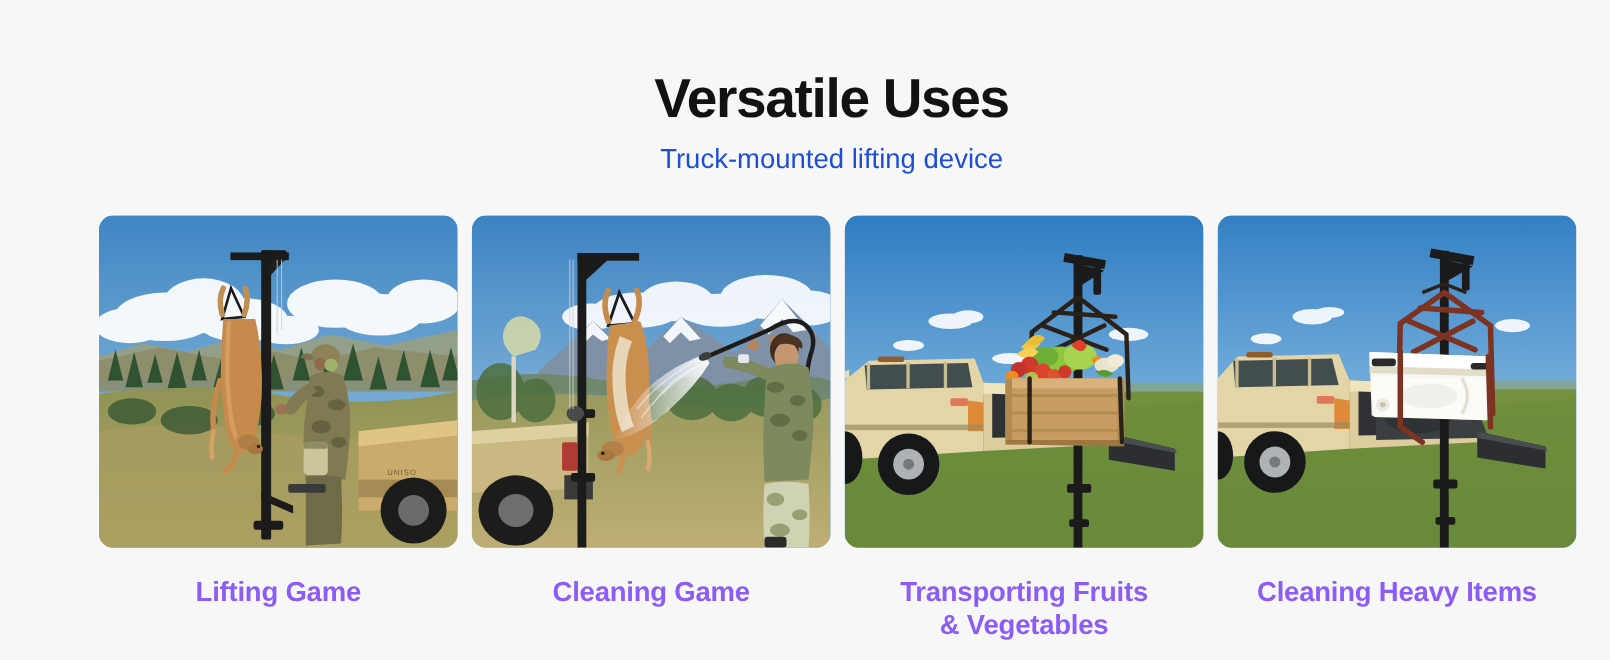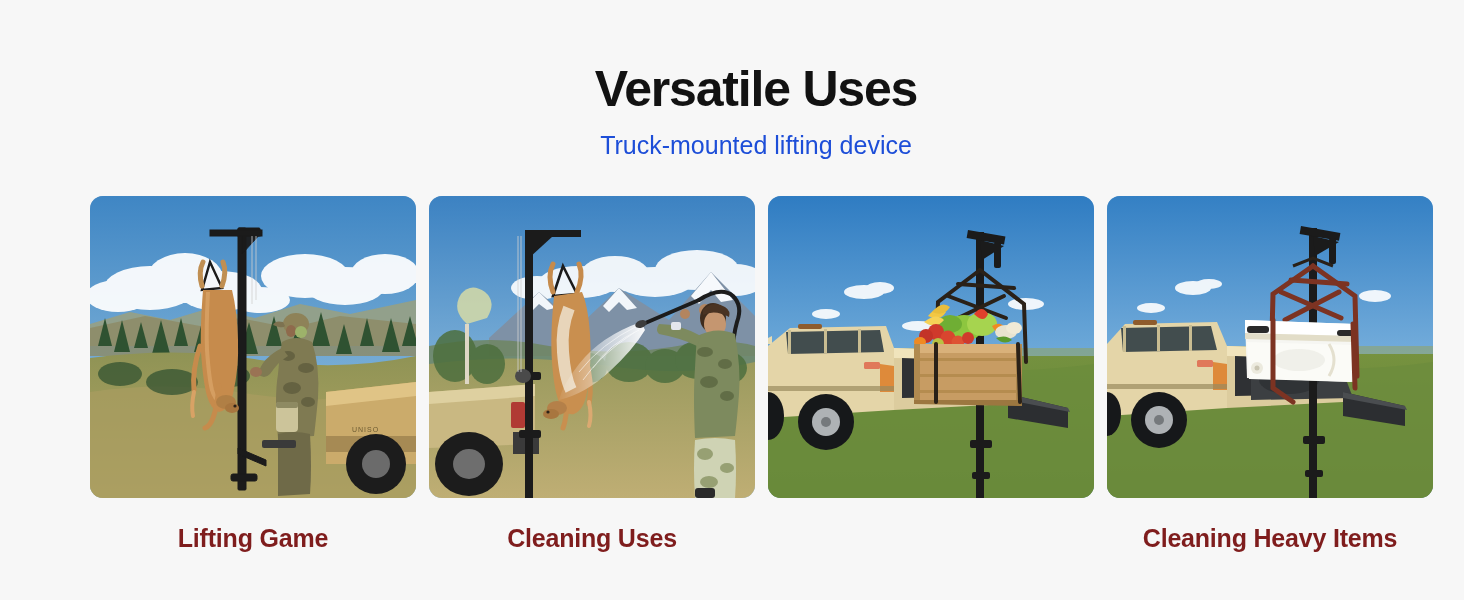--- a/index.html
+++ b/index.html
@@ -60,21 +60,21 @@
     border-radius: 13px;
     overflow: hidden;
     position: relative;
     background: #7ea9cf;
   }
   .thumb svg { display: block; width: 100%; height: 100%; }
   .caption {
     margin-top: 26px;
     font-size: 25px;
     font-weight: 800;
-    color: #7f1d1d;
+    color: #8b5cf6;
     text-align: center;
     line-height: 1.18;
     letter-spacing: -0.2px;
     white-space: pre-line;
   }
 </style>
 </head>
 <body>
 
 <div class="banner">
@@ -313,21 +313,21 @@
             <path d="M266 244 q20 -4 40 0 q2 32 0 58 l-40 0 q-2 -30 0 -58 z" fill="#cfd3b4"></path>
             <g fill="#8d9768" opacity="0.85">
               <ellipse cx="276" cy="258" rx="8" ry="6"></ellipse>
                 <ellipse cx="298" cy="272" rx="7" ry="5"></ellipse>
               <ellipse cx="280" cy="286" rx="9" ry="6"></ellipse>
             </g>
             <rect x="266" y="292" width="20" height="10" rx="3" fill="#2a2a2a"></rect>
           </g>
         </svg>
       </div>
-      <div class="caption">Cleaning Uses</div>
+      <div class="caption">Cleaning Game</div>
     </div>
 
     <div class="panel">
       <div class="thumb">
         <svg viewBox="0 0 326 302" preserveAspectRatio="none">
           <defs>
             <linearGradient id="p3sky" x1="0" y1="0" x2="0" y2="1">
               <stop offset="0" stop-color="#2f7cc2"></stop>
                 <stop offset="0.6" stop-color="#77b0dc"></stop>
                 <stop offset="1" stop-color="#bcd9ea"></stop>
@@ -422,20 +422,22 @@
             <rect x="146" y="148" width="6" height="56" fill="#b08a50"></rect>
             <rect x="248" y="148" width="6" height="56" fill="#b08a50"></rect>
             <path d="M146 204 L254 204 L254 210 L146 208 Z" fill="#9c7740"></path>
           </g>
           <g stroke="#2a2118" stroke-width="4" fill="none" stroke-linecap="round">
             <path d="M168 148 L168 206"></path>
               <path d="M250 148 L252 206"></path>
           </g>
         </svg>
       </div>
+      <div class="caption">Transporting Fruits
+&amp; Vegetables</div>
     </div>
 
     <div class="panel">
       <div class="thumb">
         <svg viewBox="0 0 326 302" preserveAspectRatio="none">
           <defs>
             <linearGradient id="p4sky" x1="0" y1="0" x2="0" y2="1">
               <stop offset="0" stop-color="#3480c4"></stop>
                 <stop offset="0.6" stop-color="#7db3de"></stop>
                 <stop offset="1" stop-color="#bedaea"></stop>

